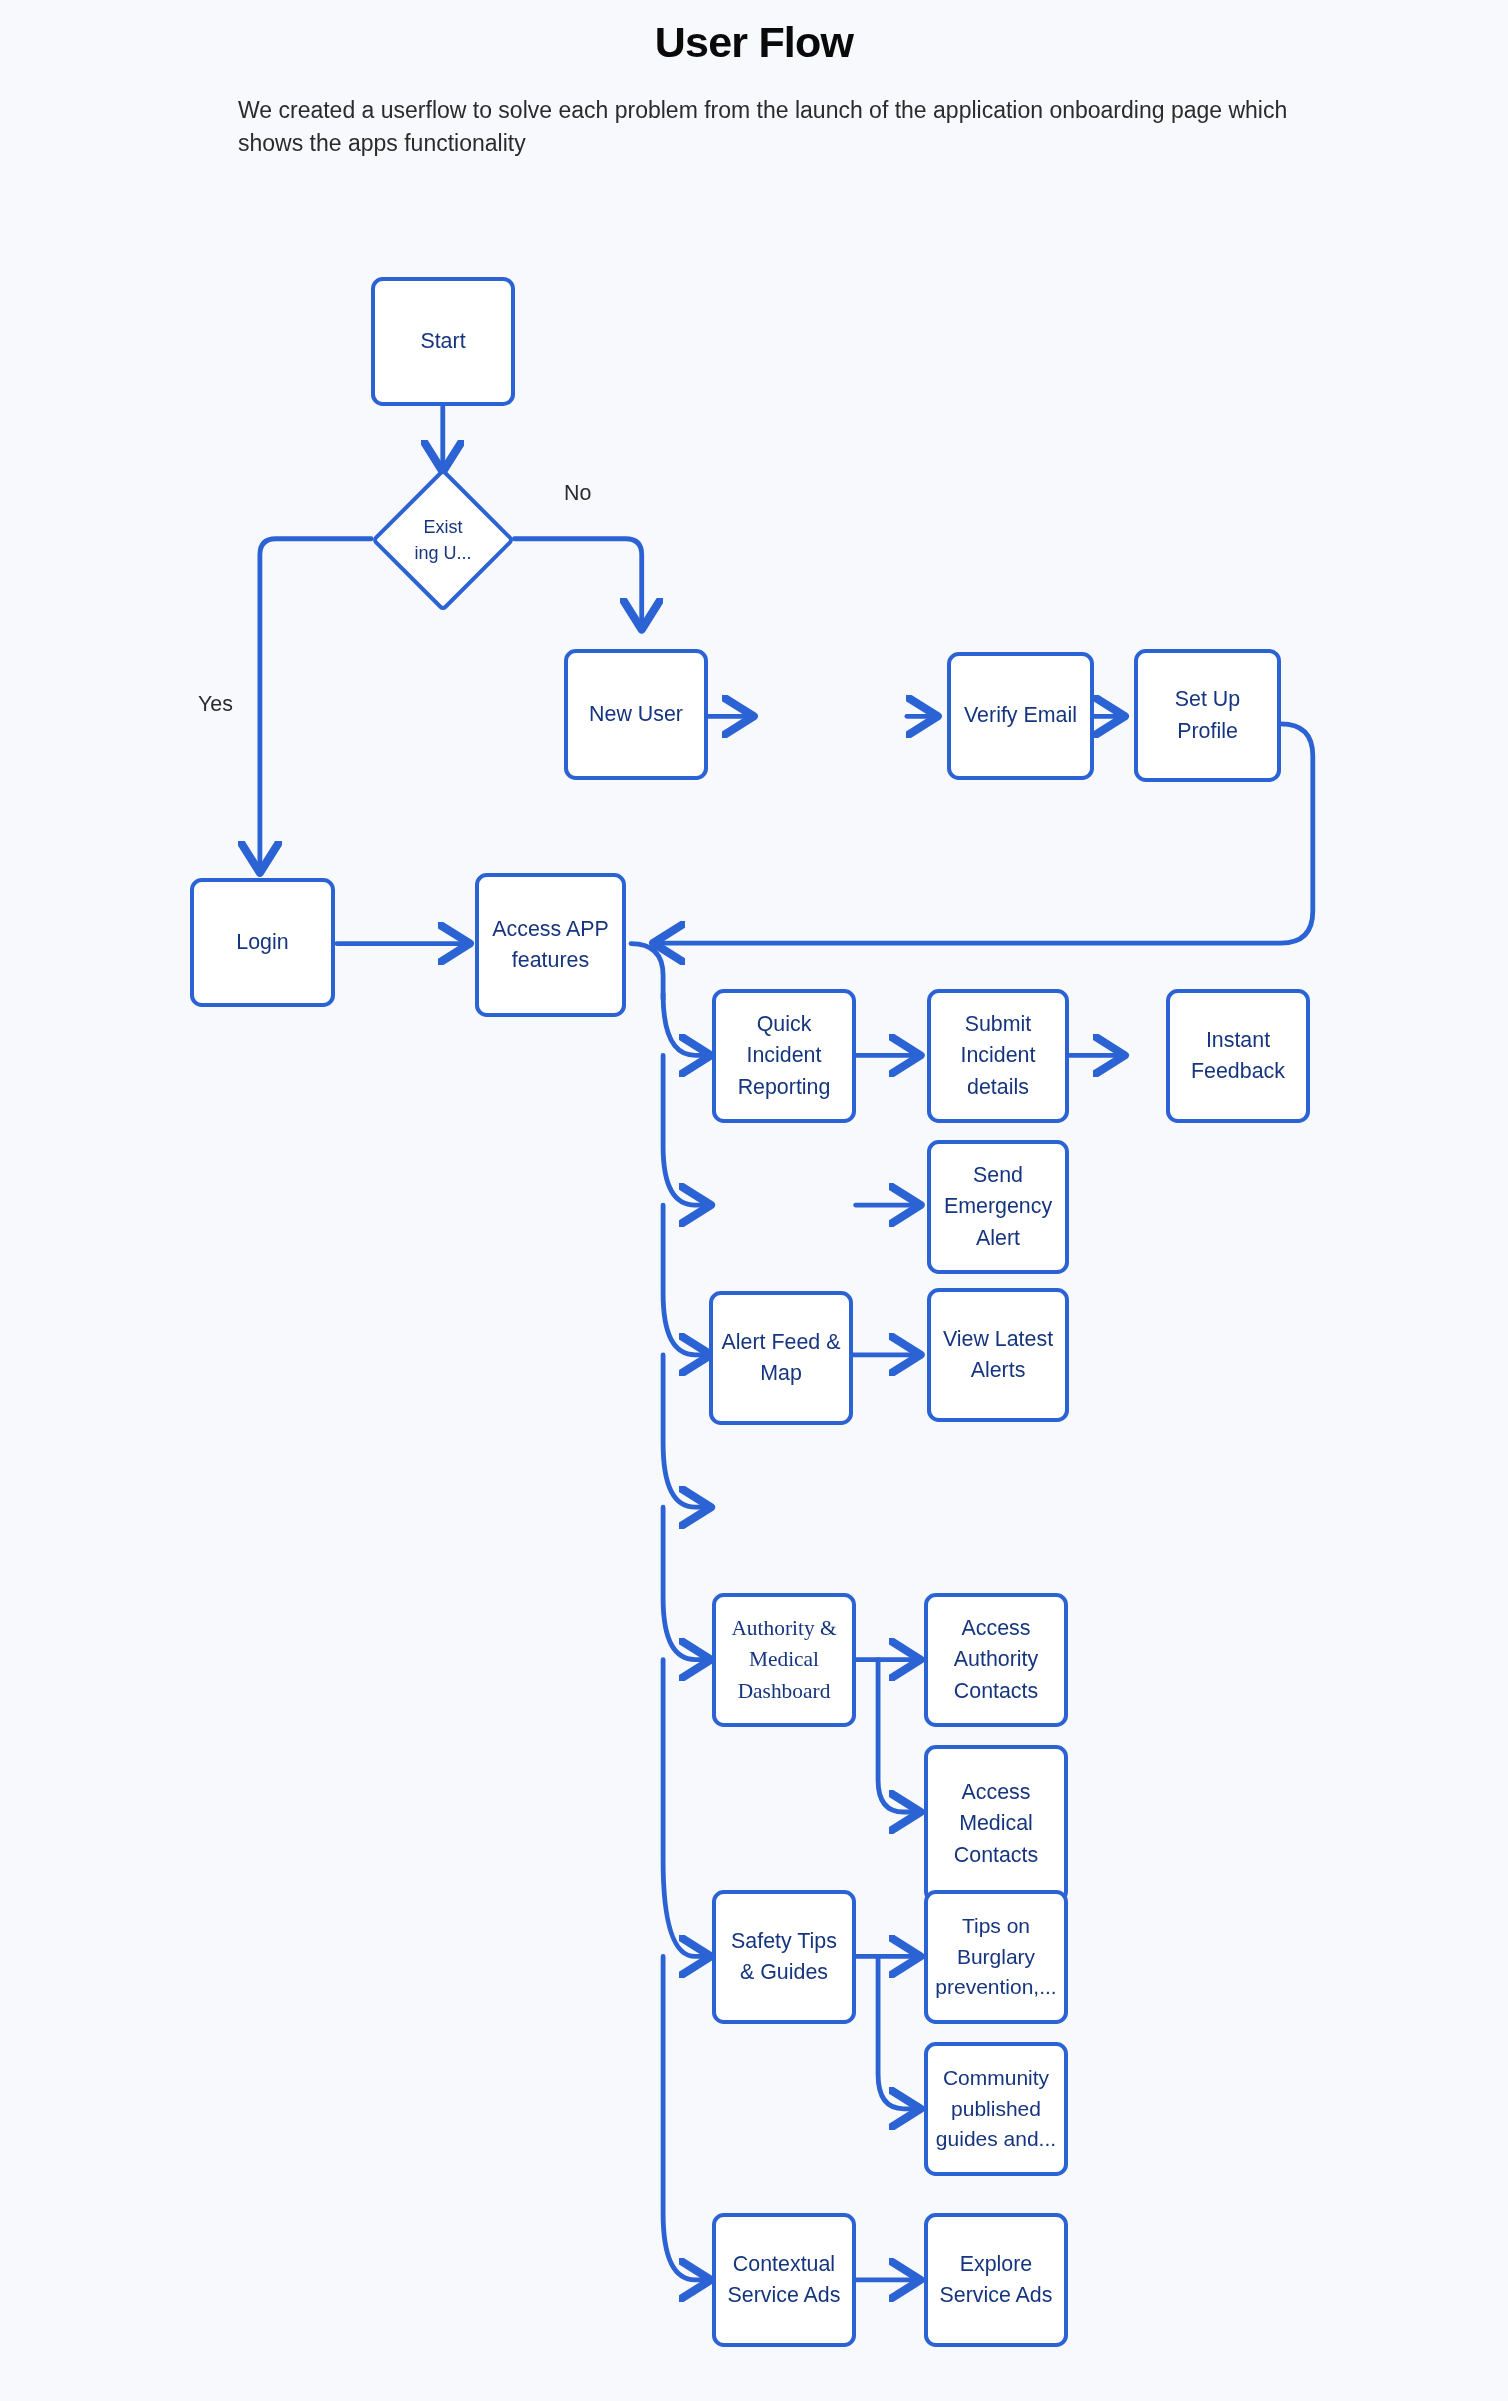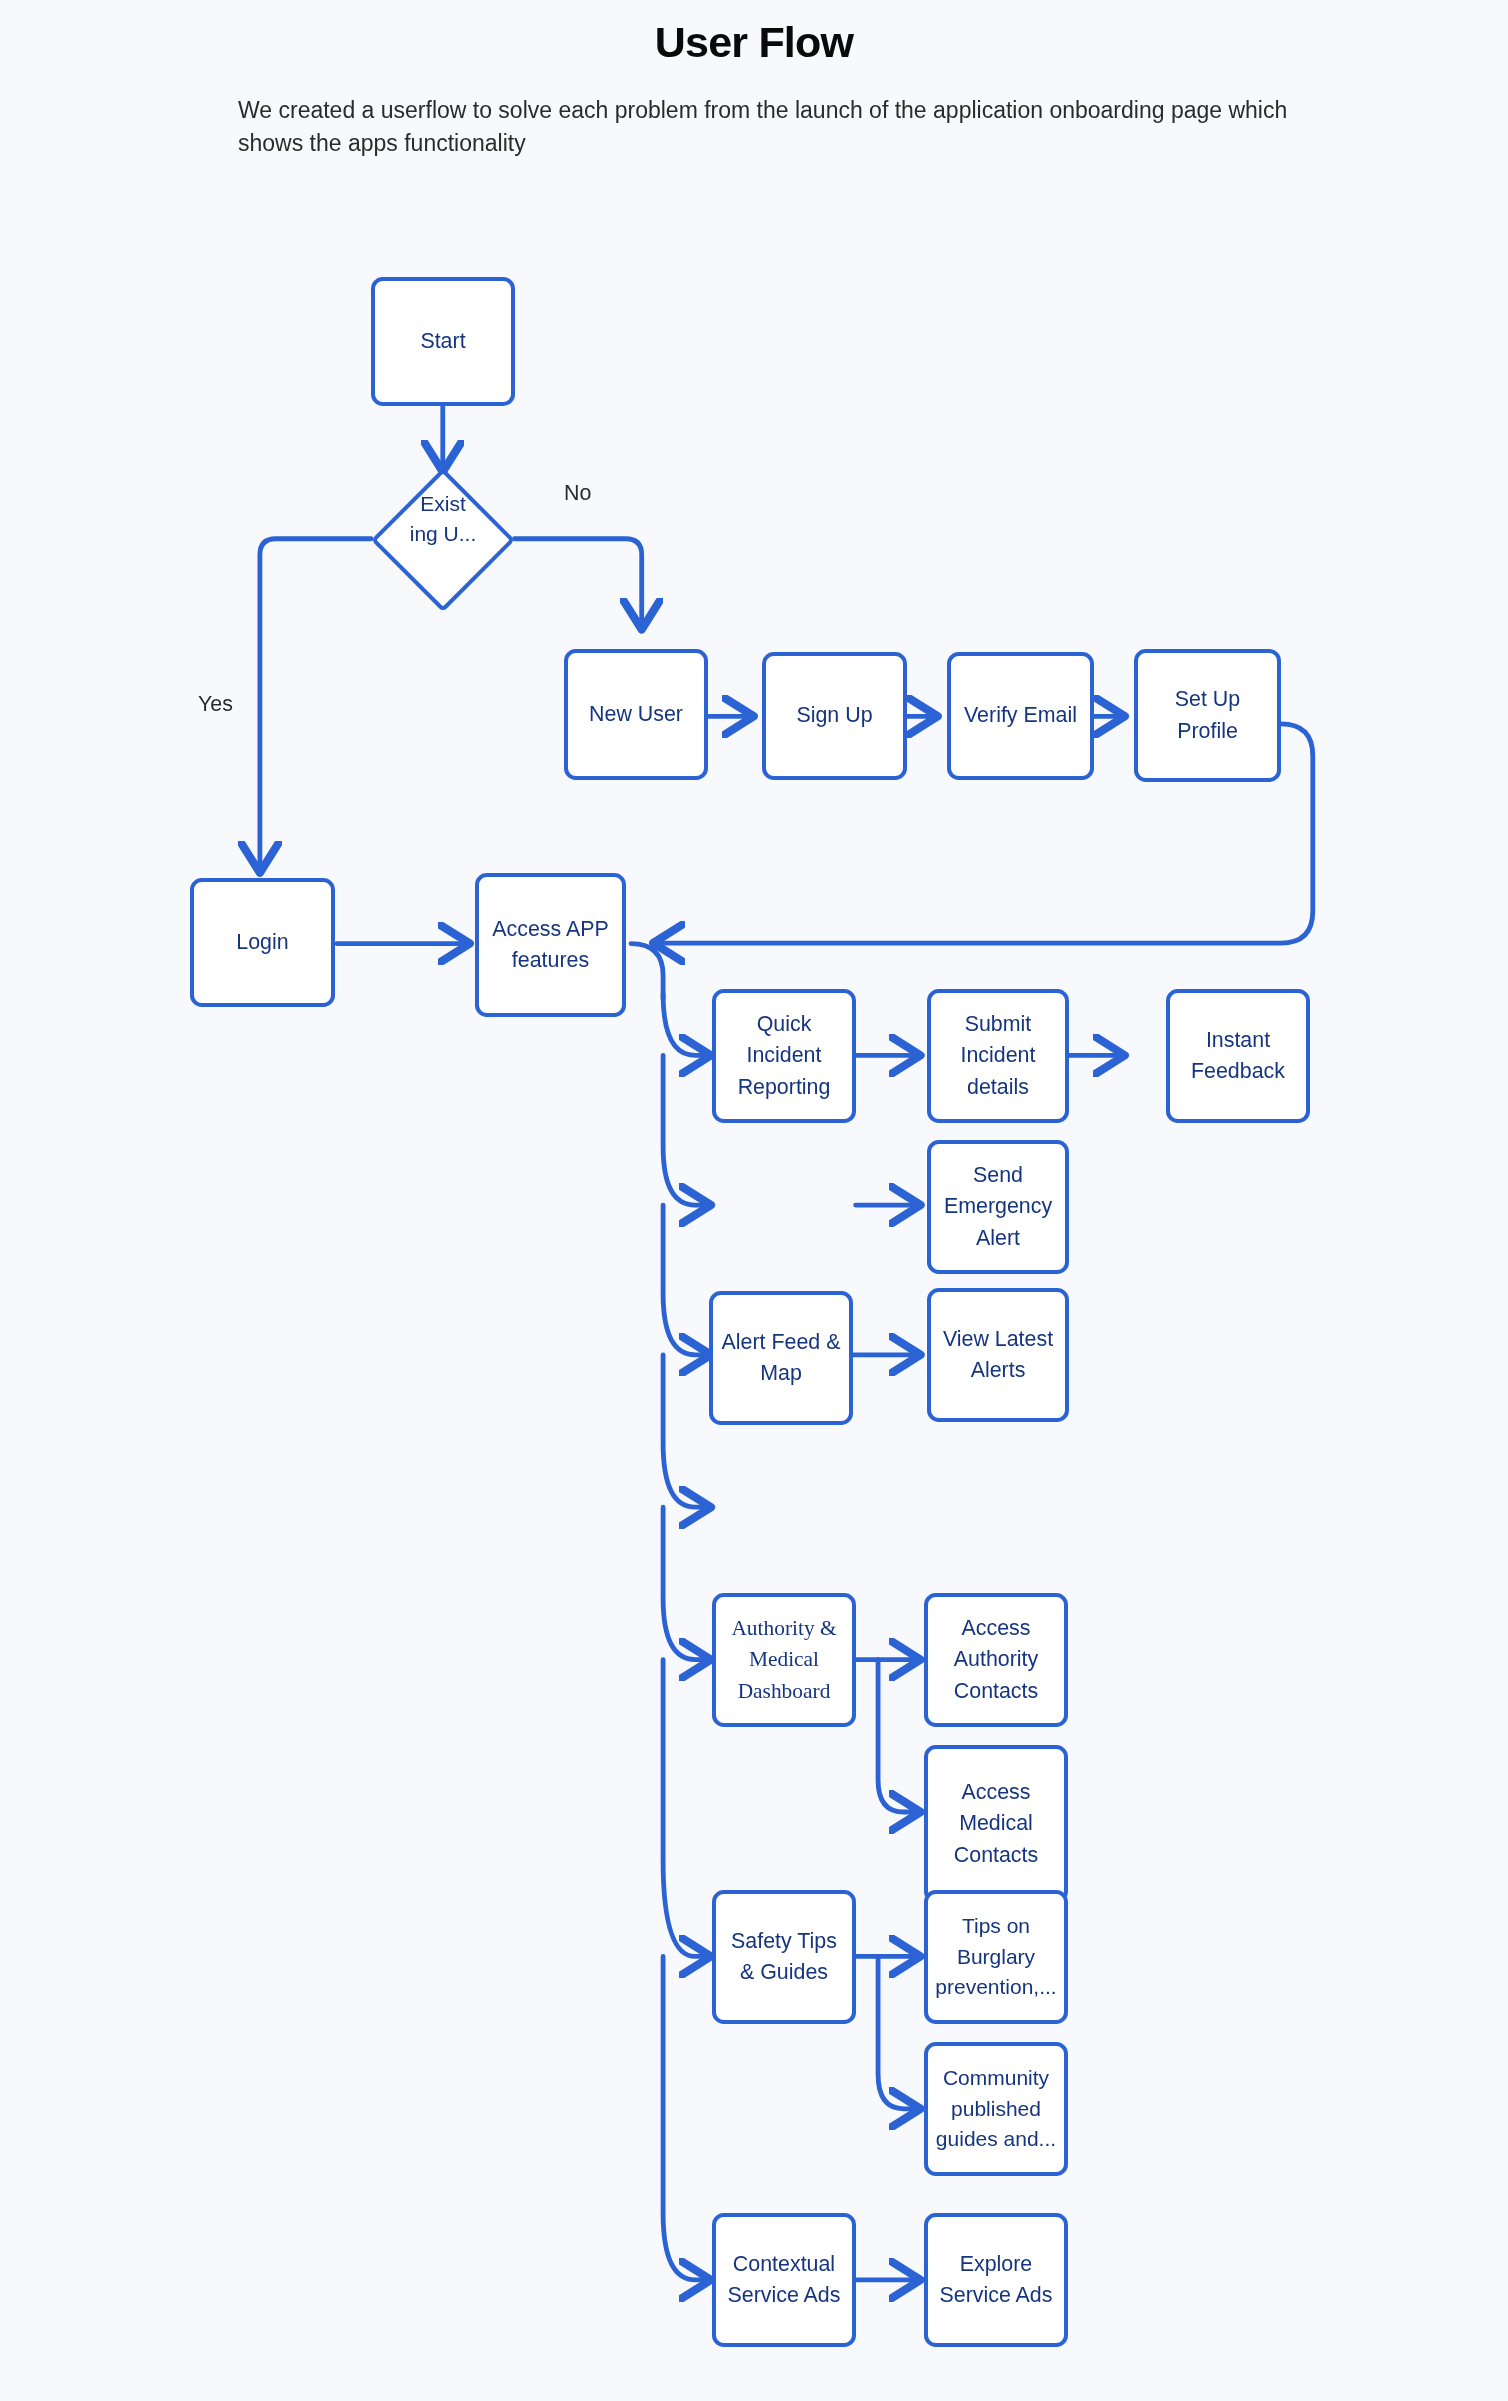--- a/index.html
+++ b/index.html
@@ -35,22 +35,22 @@
   .diamond{
     position:absolute;
     border:4.8px solid #2b62d4;
     background:#ffffff;
     border-radius:5.3px;
     transform:rotate(45deg);
     box-sizing:border-box;
   }
   .diamond-label{
     position:absolute;
-    display:flex;justify-content:center;
-    text-align:center;color:#16357f;font-size:21px;line-height:1.45;
+    display:flex;align-items:center;justify-content:center;
+    text-align:center;color:#16357f;font-size:18px;line-height:1.45;
     pointer-events:none;
   }
   .edge-label{
     position:absolute;
     font-size:21.4px;color:#2b2b2b;
     white-space:nowrap;
   }
   svg.links{position:absolute;left:0;top:0;width:1508px;height:2401px;overflow:visible;}
 </style>
 </head>
@@ -123,23 +123,20 @@
     <span>Exist
 ing U...</span>
   </div>
 
   <div class="edge-label" style="left:564px;top:439px;">No</div>
   <div class="edge-label" style="left:198px;top:650px;">Yes</div>
 
   <div class="node" style="left:564px;top:607px;width:144px;height:131px;">
     <span>New User</span>
   </div>
-  <div class="node" style="left:762px;top:610px;width:145px;height:128px;">
-    <span>Sign Up</span>
-  </div>
   <div class="node" style="left:947px;top:610px;width:147px;height:128px;">
     <span>Verify Email</span>
   </div>
   <div class="node" style="left:1134px;top:607px;width:147px;height:133px;">
     <span>Set Up Profile</span>
   </div>
 
   <div class="node" style="left:190px;top:836px;width:145px;height:129px;">
     <span>Login</span>
   </div>

